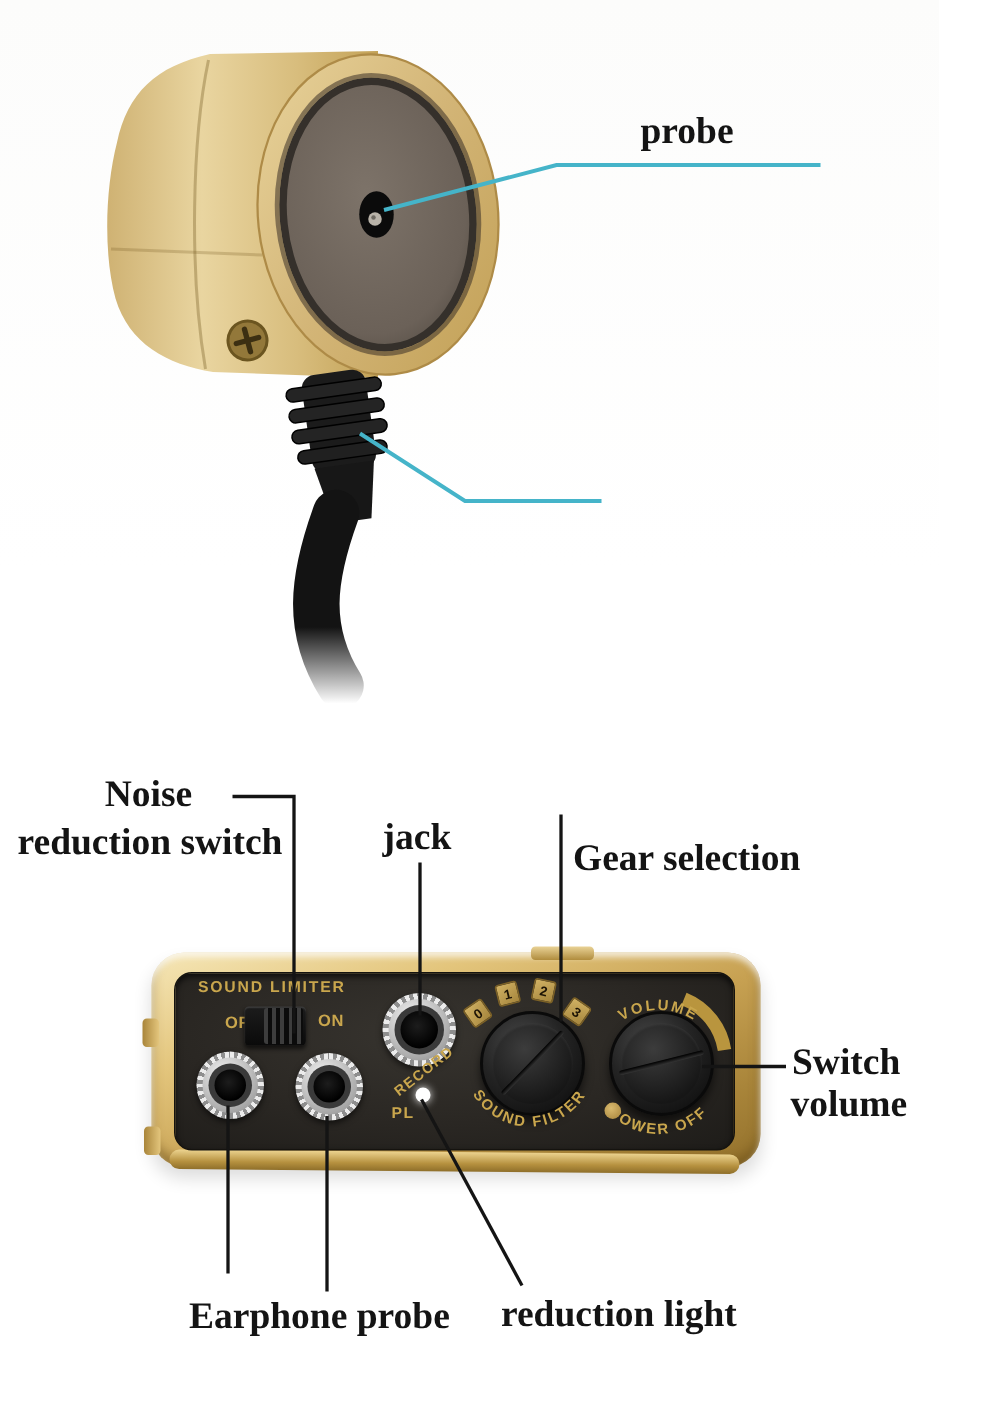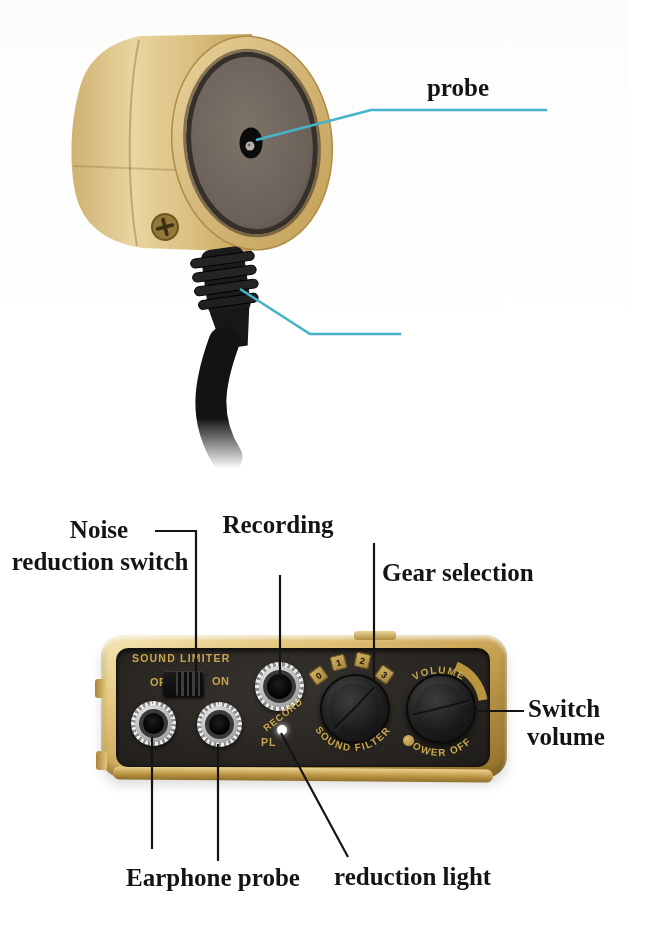--- a/index.html
+++ b/index.html
@@ -210,19 +210,19 @@
     <line x1="280" y1="575" x2="280" y2="677" stroke="#141414" stroke-width="2.2"></line>
     <line x1="374" y1="543" x2="374" y2="681" stroke="#141414" stroke-width="2.2"></line>
     <line x1="468" y1="711" x2="524" y2="711" stroke="#141414" stroke-width="2.2"></line>
     <line x1="152" y1="737" x2="152" y2="849" stroke="#141414" stroke-width="2.2"></line>
     <line x1="218" y1="744" x2="218" y2="861" stroke="#141414" stroke-width="2.2"></line>
     <line x1="281" y1="733" x2="348" y2="857" stroke="#141414" stroke-width="2.2"></line>
   </svg>
 
   <div class="callout center" style="left:29px;top:515px;width:140px;">Noise</div>
   <div class="callout center" style="left:-12px;top:547px;width:224px;">reduction switch</div>
-  <div class="callout center" style="left:208px;top:510px;width:140px;">Recording</div>
+  <div class="callout center" style="left:208px;top:544px;width:140px;">jack</div>
   <div class="callout" style="left:382px;top:558px;">Gear selection</div>
   <div class="callout" style="left:528px;top:694px;">Switch</div>
   <div class="callout" style="left:527px;top:722px;">volume</div>
   <div class="callout" style="left:126px;top:863px;">Earphone probe</div>
   <div class="callout" style="left:334px;top:862px;">reduction light</div>
 </div>
 
 </body></html>

